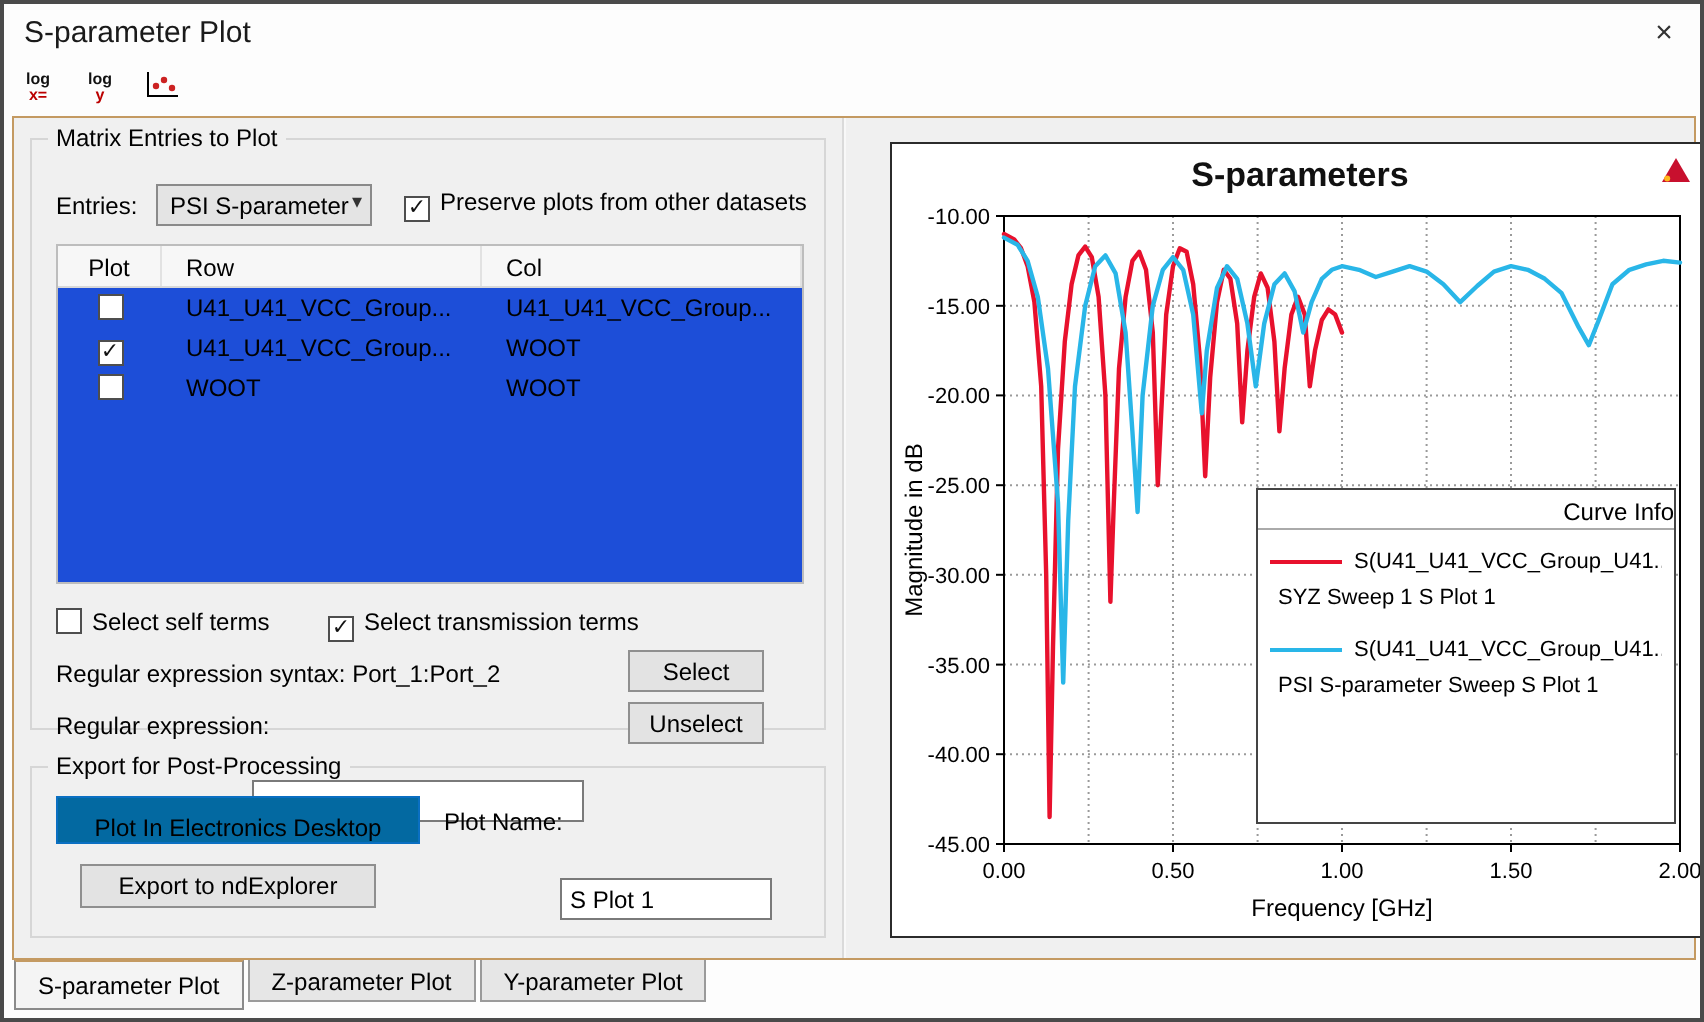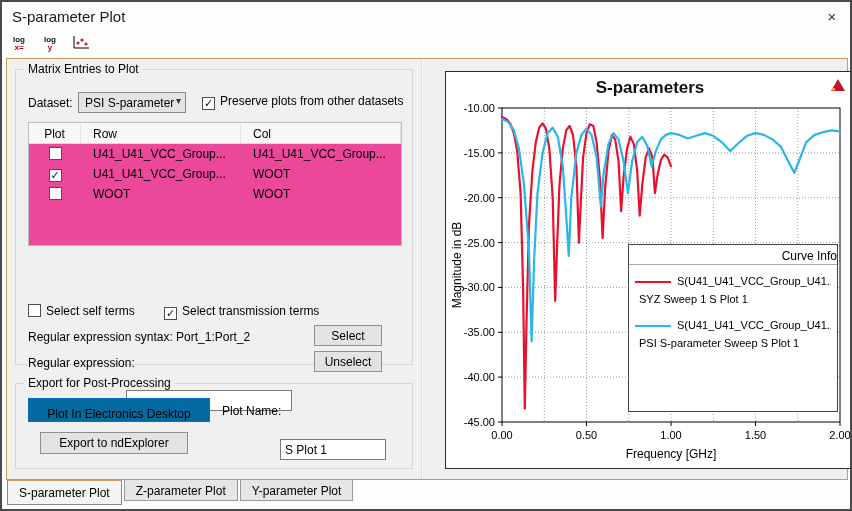--- a/index.html
+++ b/index.html
@@ -30,21 +30,21 @@
 
   .lbl { position: absolute; white-space: nowrap; }
 
   .dropdown { position: absolute; left: 62px; top: 22px; width: 108px; height: 21px; background: #e4e4e4; border: 1px solid #8a8a8a; padding: 3px 18px 0 6px; white-space: nowrap; overflow: hidden; }
   .dropdown .chev { position: absolute; right: 4px; top: 2px; font-size: 10px; color: #333; }
 
   .cb { display: inline-block; width: 13px; height: 13px; border: 1px solid #4e4e4e; background: #fff; text-align: center; line-height: 11px; font-size: 11px; vertical-align: -2px; color: #111; }
   .cbrow { position: absolute; white-space: nowrap; }
   .cbrow .cblabel { margin-left: 5px; }
 
-  .tbl { position: absolute; left: 12px; top: 52px; width: 374px; height: 124px; background: #ec4899; border: 1px solid #bdbdbd; overflow: hidden; }
+  .tbl { position: absolute; left: 12px; top: 52px; width: 374px; height: 170px; background: #1d4ed8; border: 1px solid #bdbdbd; overflow: hidden; }
   .tbl-head { display: flex; height: 21px; background: #f7f7f7; border-bottom: 1px solid #d8d8d8; }
   .th { padding-top: 4px; border-right: 1px solid #e2e2e2; font-size: 12px; }
   .th-plot { width: 52px; text-align: center; }
   .th-row { width: 160px; padding-left: 12px; }
   .th-col { flex: 1; padding-left: 12px; }
   .tr { display: flex; height: 20px; align-items: center; }
   .td-plot { width: 52px; text-align: center; }
   .td-row { width: 160px; padding-left: 12px; white-space: nowrap; overflow: hidden; }
   .td-col { flex: 1; padding-left: 12px; white-space: nowrap; overflow: hidden; }
 
@@ -103,21 +103,21 @@
           </svg>
       </span>
     </div>
   </div>
 
   <div class="content">
 
     <div class="group matrix-group">
       <div class="group-title">Matrix Entries to Plot</div>
 
-      <div class="lbl" style="left:12px; top:26px;">Dataset:</div>
+      <div class="lbl" style="left:12px; top:26px;">Entries:</div>
       <div class="dropdown">
         <span>PSI S-parameter</span>
         <span class="chev">▾</span>
       </div>
       <div class="cbrow" style="left:186px; top:24px;">
         <span class="cb">✓</span><span class="cblabel">Preserve plots from other datasets</span>
       </div>
 
       <div class="tbl">
         <div class="tbl-head">

